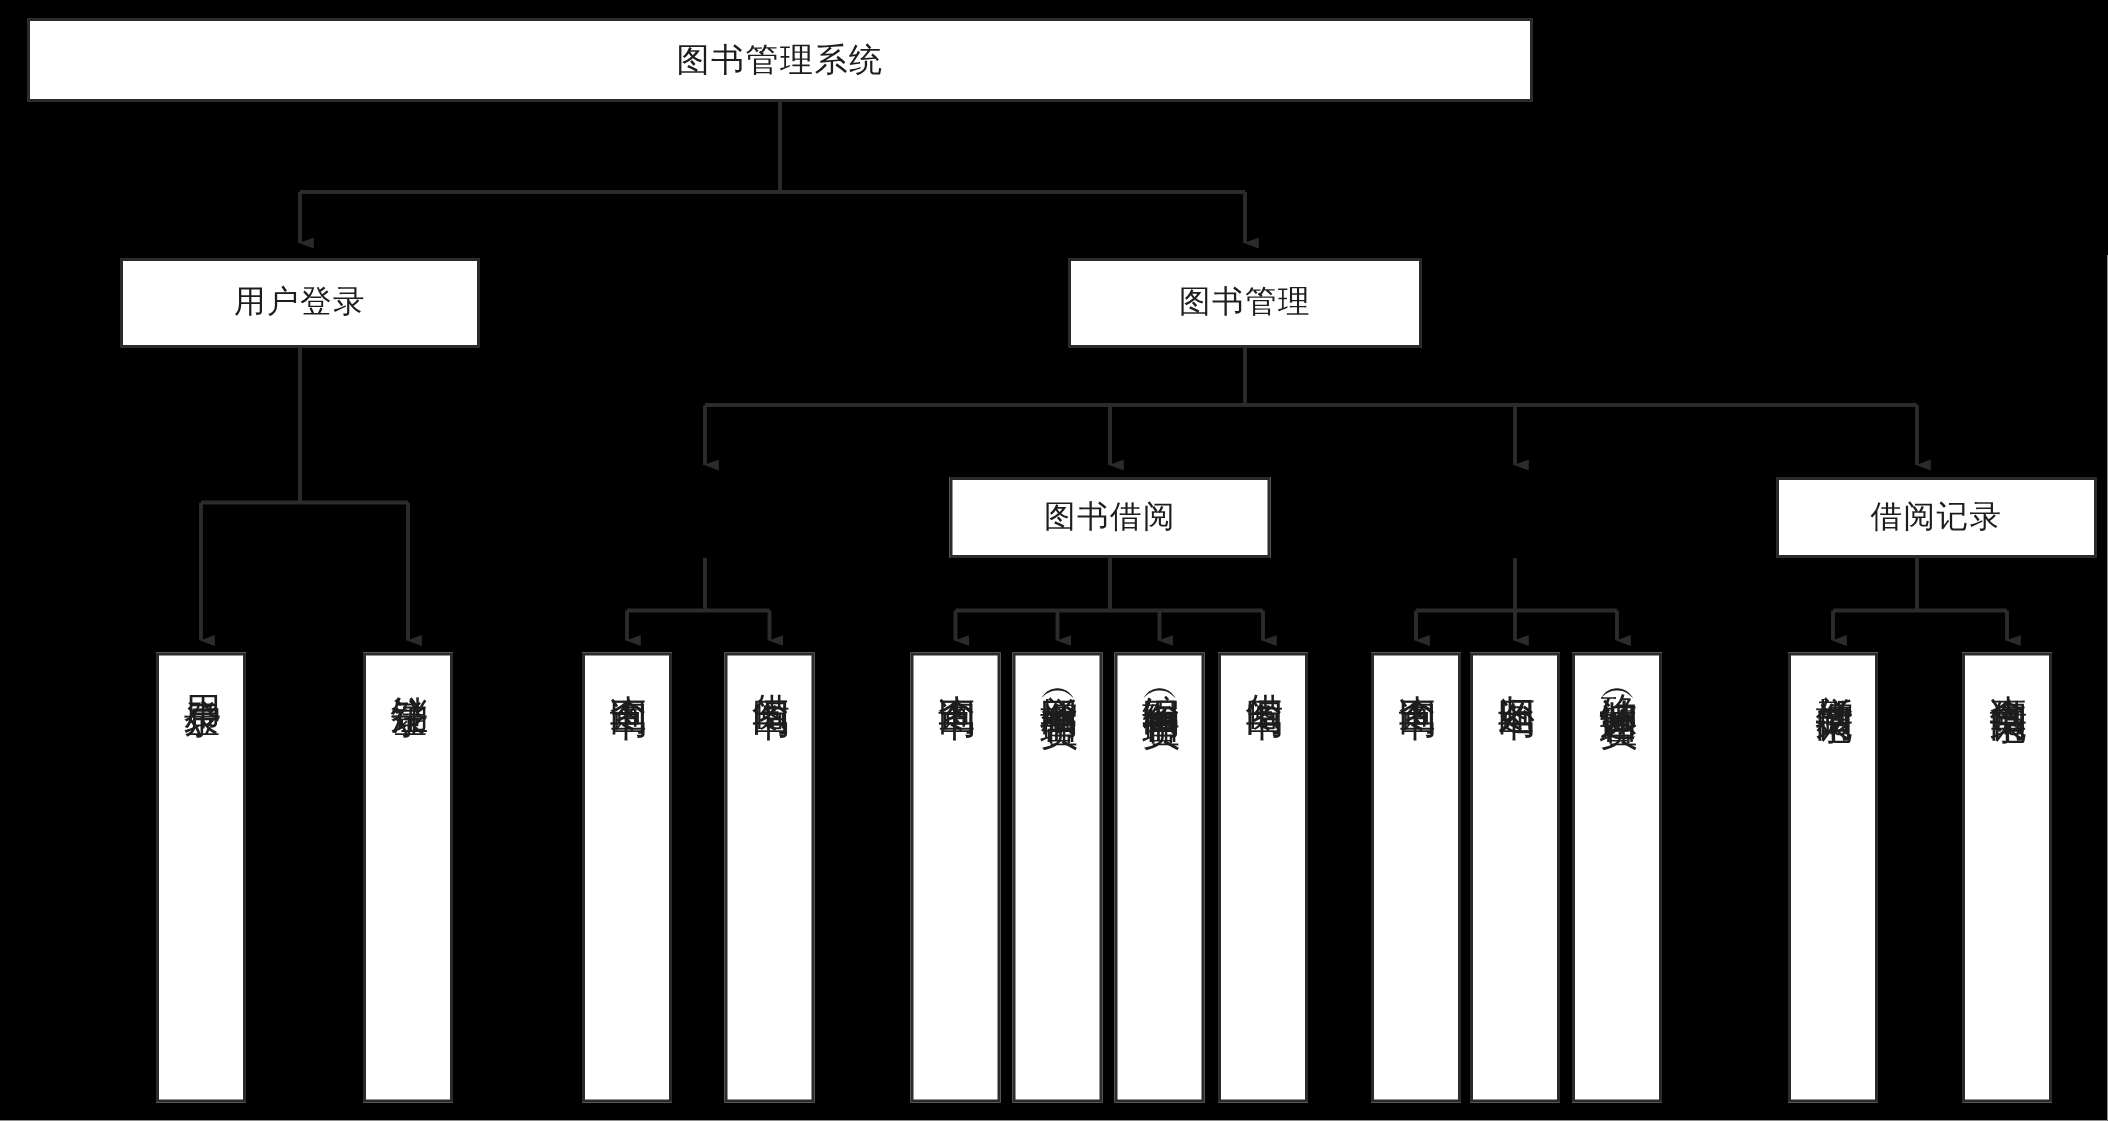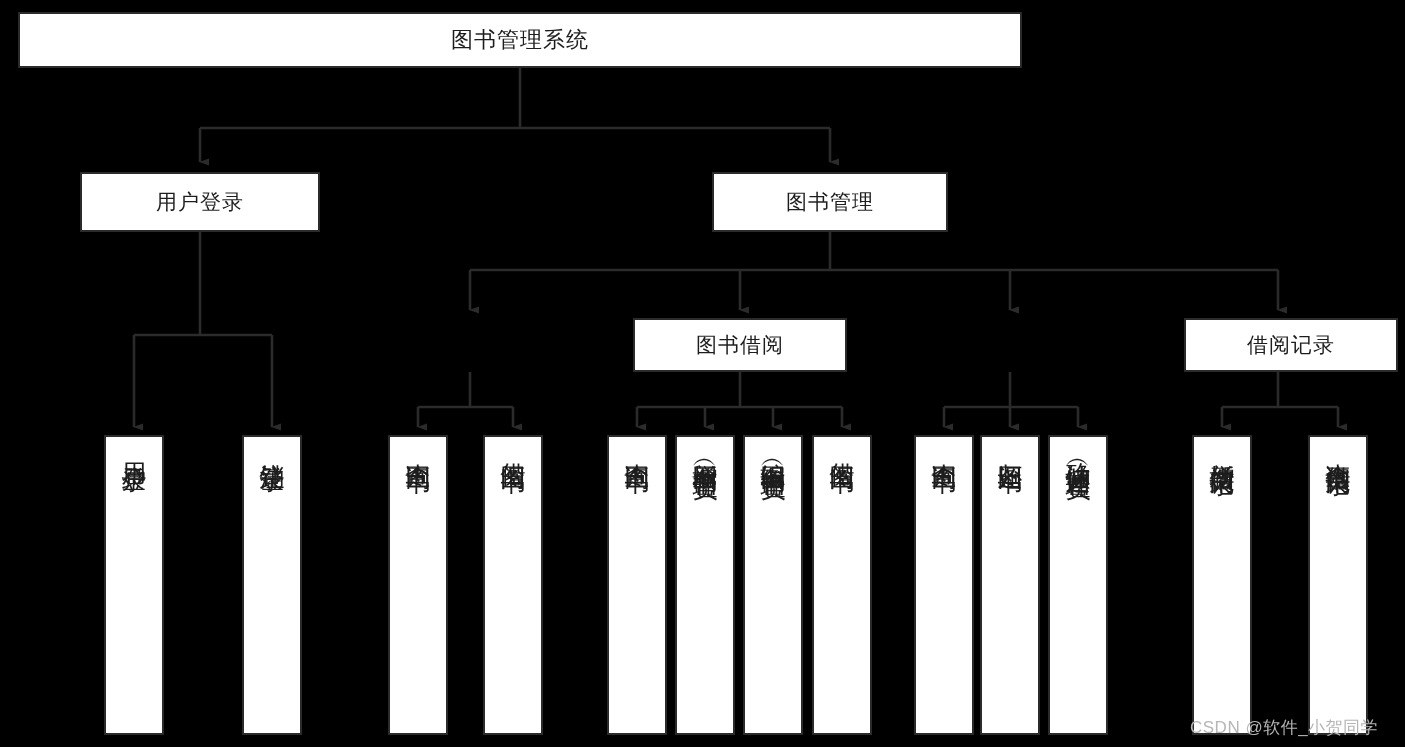--- a/index.html
+++ b/index.html
@@ -183,15 +183,14 @@
     <span class="node-label">确认归还（管理员）</span>
   </div>
 
   <div class="node vertical" style="left:1192px; top:435px; width:60px; height:300px;">
     <span class="node-label">新增借阅记录</span>
   </div>
   <div class="node vertical" style="left:1308px; top:435px; width:60px; height:300px;">
     <span class="node-label">查询借阅记录</span>
   </div>
 
-  <div class="watermark" style="left:1190px; top:716px;">CSDN @软件_小贺同学</div>
 
 </div>
 
 </body></html>

